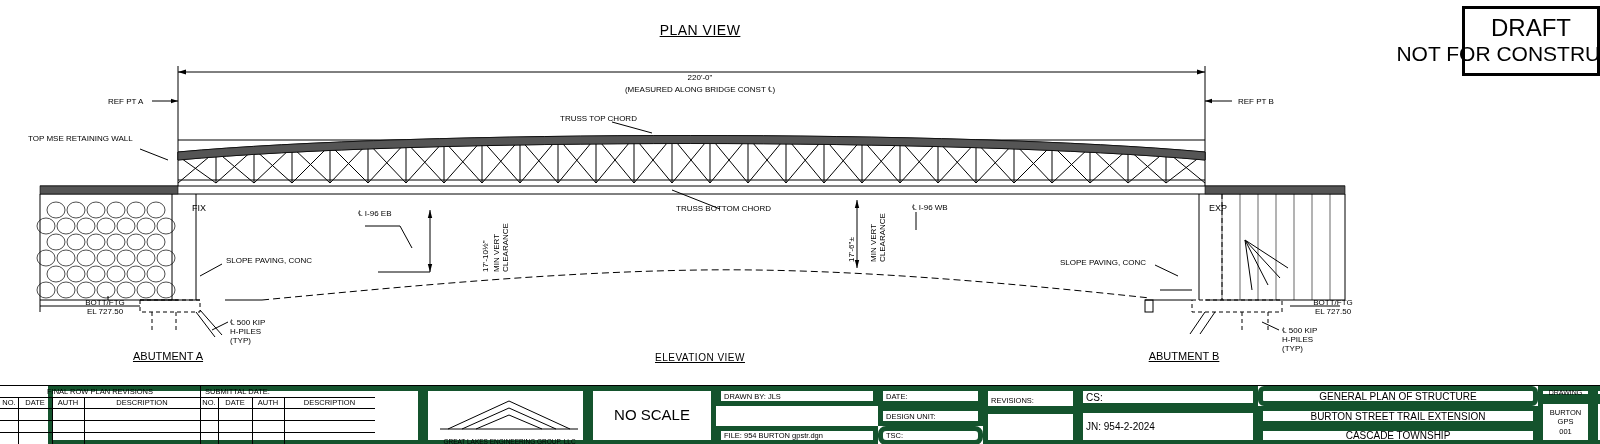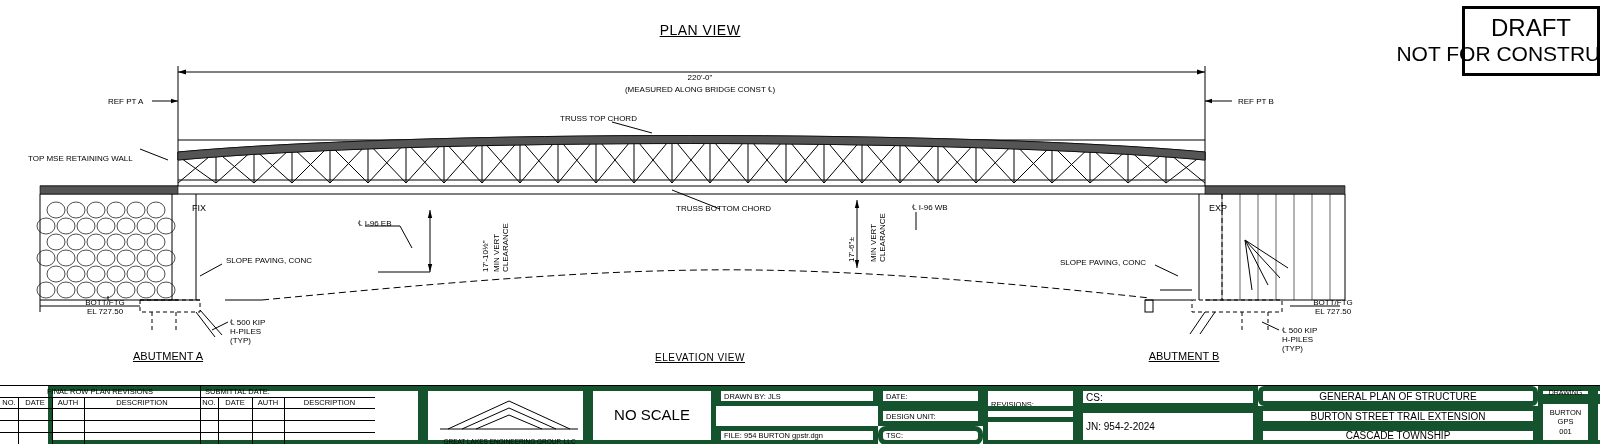--- a/index.html
+++ b/index.html
@@ -305,28 +305,28 @@
         <line x1="108" y1="300" x2="108" y2="296"></line>
       </g>
     </svg>
 
     <div class="lbl c" style="left:640px;top:73px;width:120px;">220'-0"</div>
     <div class="lbl c" style="left:610px;top:85px;width:180px;">(MEASURED ALONG BRIDGE CONST ℄)</div>
 
     <div class="lbl" style="left:108px;top:97px;">REF PT A</div>
     <div class="lbl" style="left:1238px;top:97px;">REF PT B</div>
 
-    <div class="lbl" style="left:28px;top:154px;">TOP MSE RETAINING WALL</div>
+    <div class="lbl" style="left:28px;top:134px;">TOP MSE RETAINING WALL</div>
     <div class="lbl" style="left:560px;top:114px;">TRUSS TOP CHORD</div>
     <div class="lbl" style="left:676px;top:204px;">TRUSS BOTTOM CHORD</div>
 
     <div class="lbl" style="left:192px;top:203px;font-size:9px;">FIX</div>
     <div class="lbl" style="left:1172px;top:203px;font-size:9px;padding-left:37px;">EXP</div>
 
-    <div class="lbl" style="left:358px;top:219px;">℄ I-96 EB</div>
+    <div class="lbl" style="left:358px;top:209px;">℄ I-96 EB</div>
     <div class="lbl" style="left:912px;top:203px;">℄ I-96 WB</div>
 
     <div class="lbl rot90" style="left:481px;top:272px;">17'-10½"</div>
     <div class="lbl rot90" style="left:492px;top:272px;">MIN VERT</div>
     <div class="lbl rot90" style="left:501px;top:272px;">CLEARANCE</div>
 
     <div class="lbl rot90" style="left:847px;top:262px;">17'-6"±</div>
     <div class="lbl rot90" style="left:869px;top:262px;">MIN VERT</div>
     <div class="lbl rot90" style="left:878px;top:262px;">CLEARANCE</div>
 
@@ -402,21 +402,21 @@
       <span class="tb-txt big">NO SCALE</span>
     </div>
 
     <div class="cell bd lft" style="left:668px;top:0;width:162px;height:20px;">DRAWN BY: JLS</div>
     <div class="cell bd lft" style="left:668px;top:40px;width:162px;height:19px;">FILE: 954 BURTON gpstr.dgn</div>
 
     <div class="cell bd lft" style="left:830px;top:0;width:105px;height:20px;">DATE:</div>
     <div class="cell bd lft" style="left:830px;top:20px;width:105px;height:20px;">DESIGN UNIT:</div>
     <div class="cell bd lft" style="left:830px;top:40px;width:105px;height:19px;border-radius:8px;">TSC:</div>
 
-    <div class="cell bd lft" style="left:935px;top:0;width:95px;height:36px;">REVISIONS:</div>
+    <div class="cell bd lft" style="left:935px;top:0;width:95px;height:28px;">REVISIONS:</div>
     <div class="cell bd" style="left:935px;top:20px;width:95px;height:39px;"></div>
 
     <div class="cell bd lft" style="left:1030px;top:0;width:180px;height:22px;">
       <span class="tb-txt med">CS:</span>
     </div>
     <div class="cell bd lft" style="left:1030px;top:22px;width:180px;height:37px;">
       <span class="tb-txt med">JN: 954-2-2024</span>
     </div>
 
     <div class="cell bd ctr" style="left:1210px;top:0;width:280px;height:20px;border-radius:6px;">

